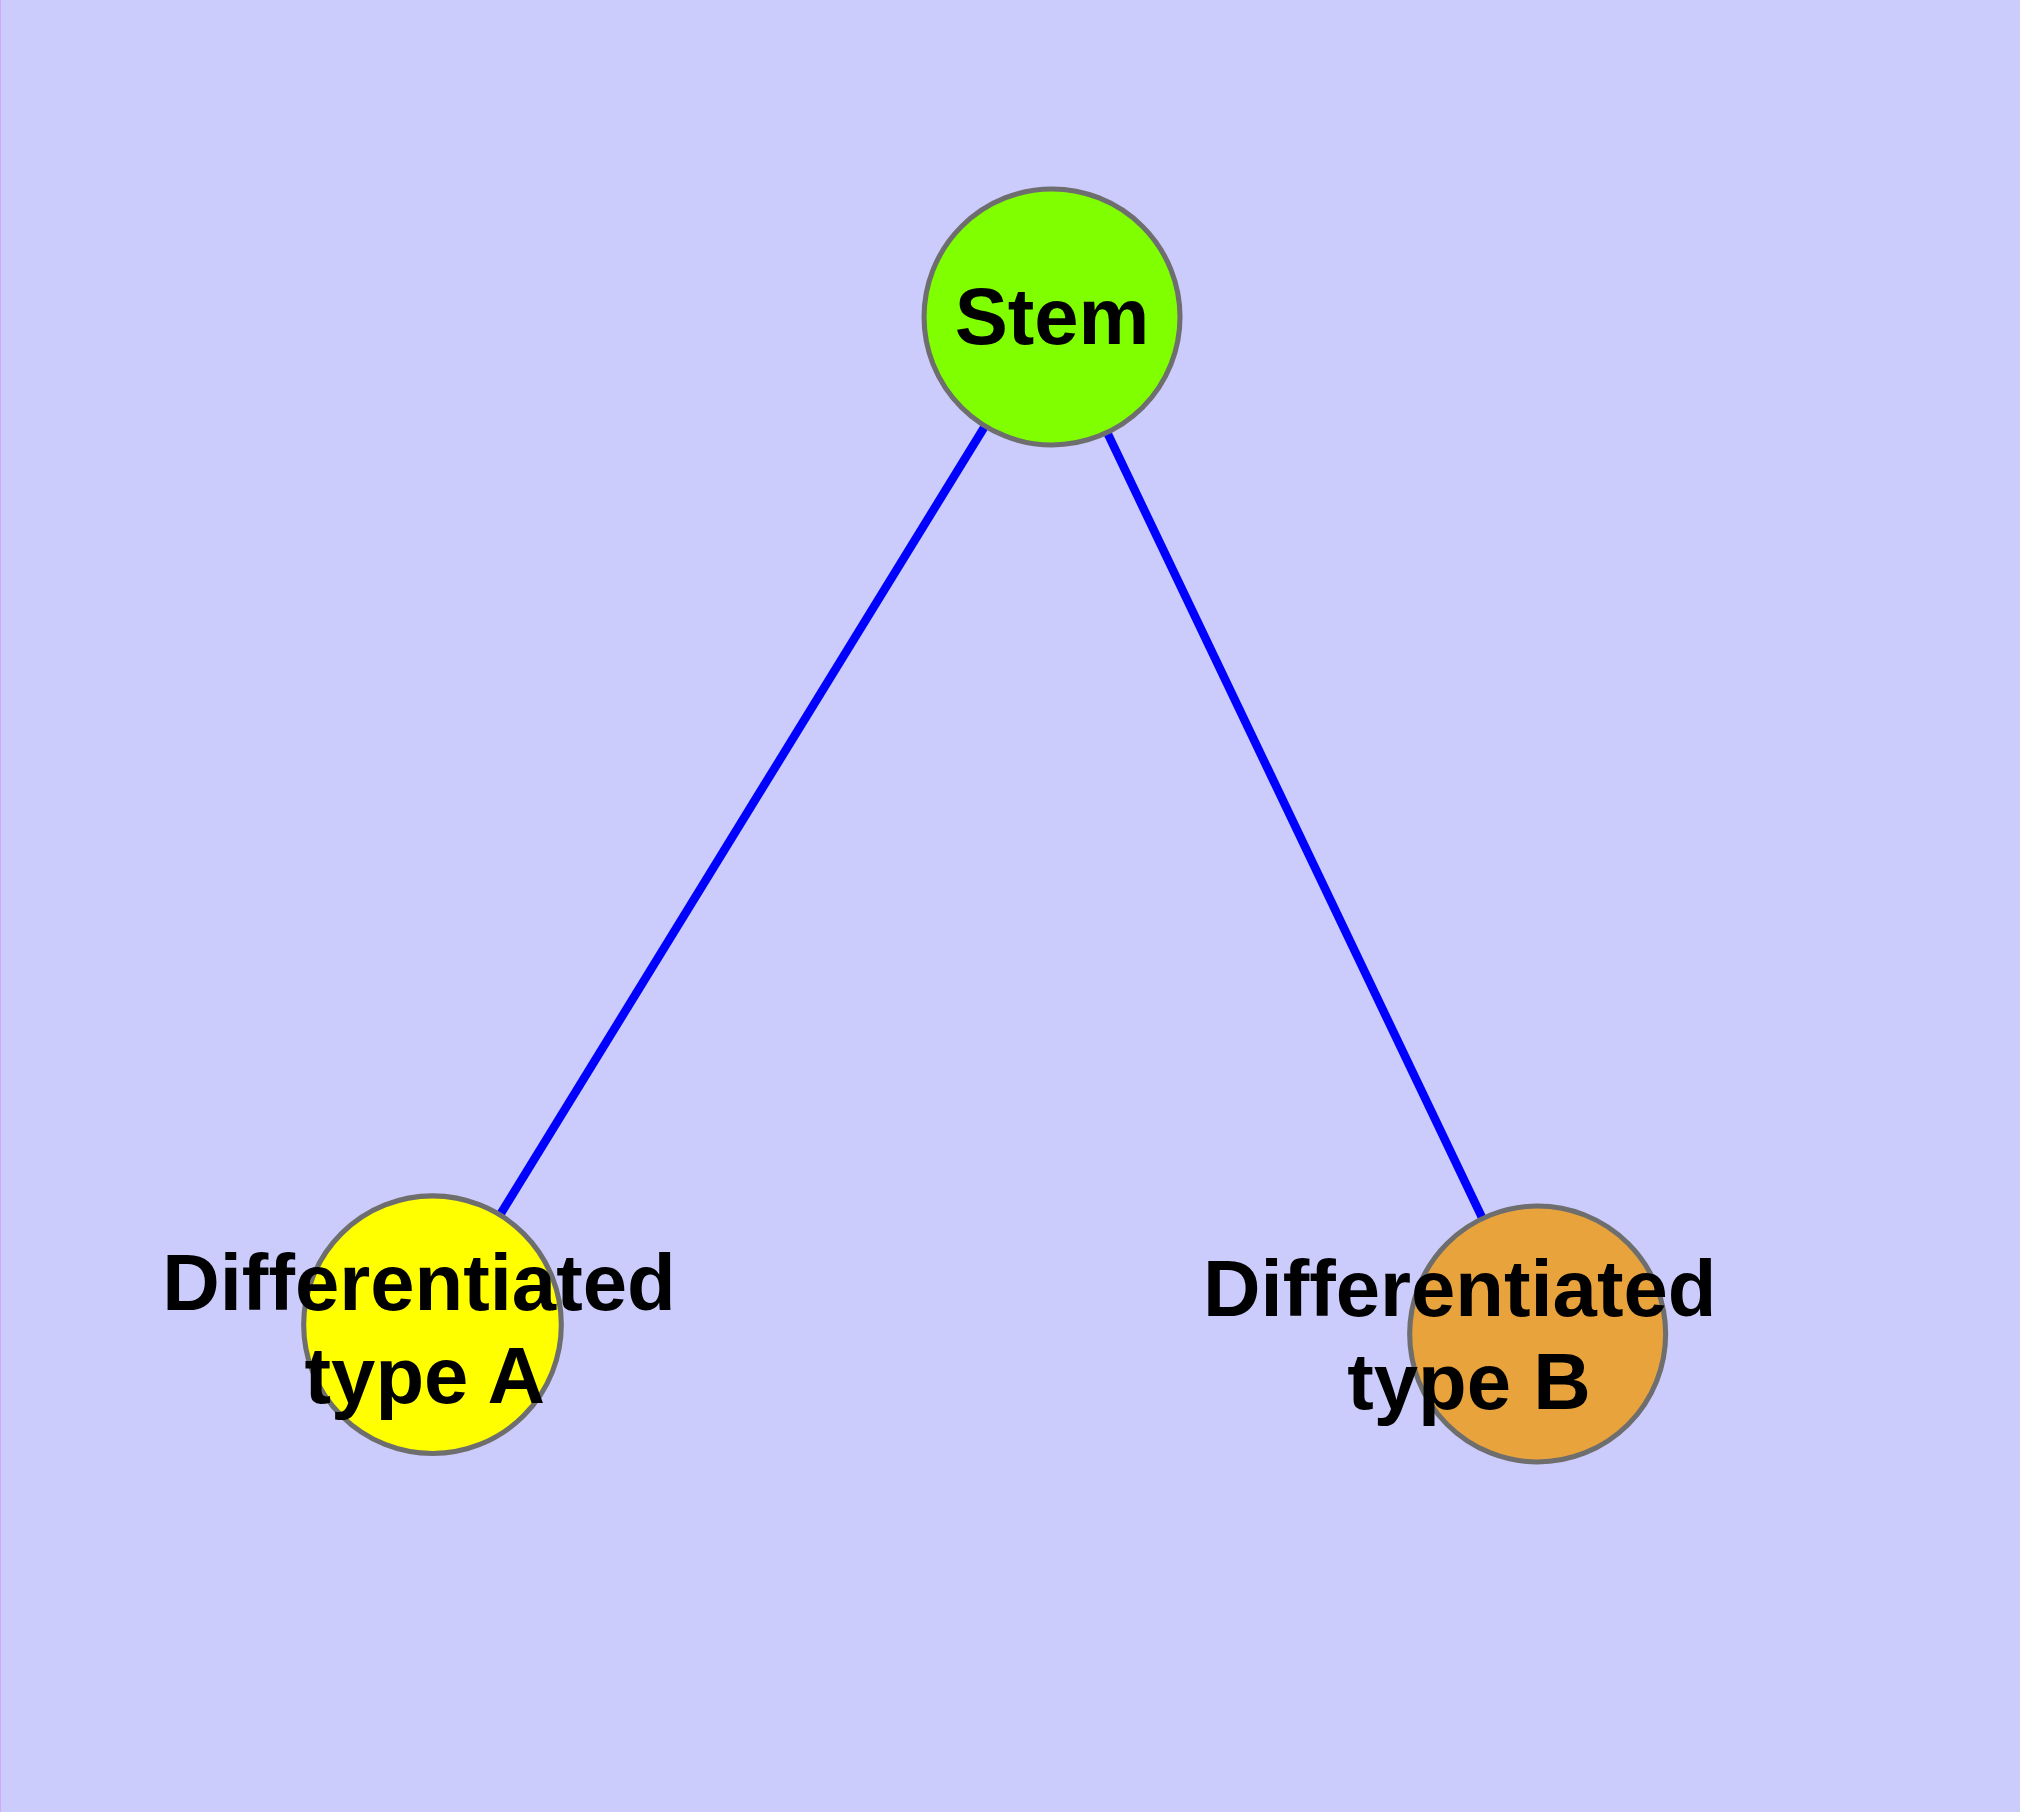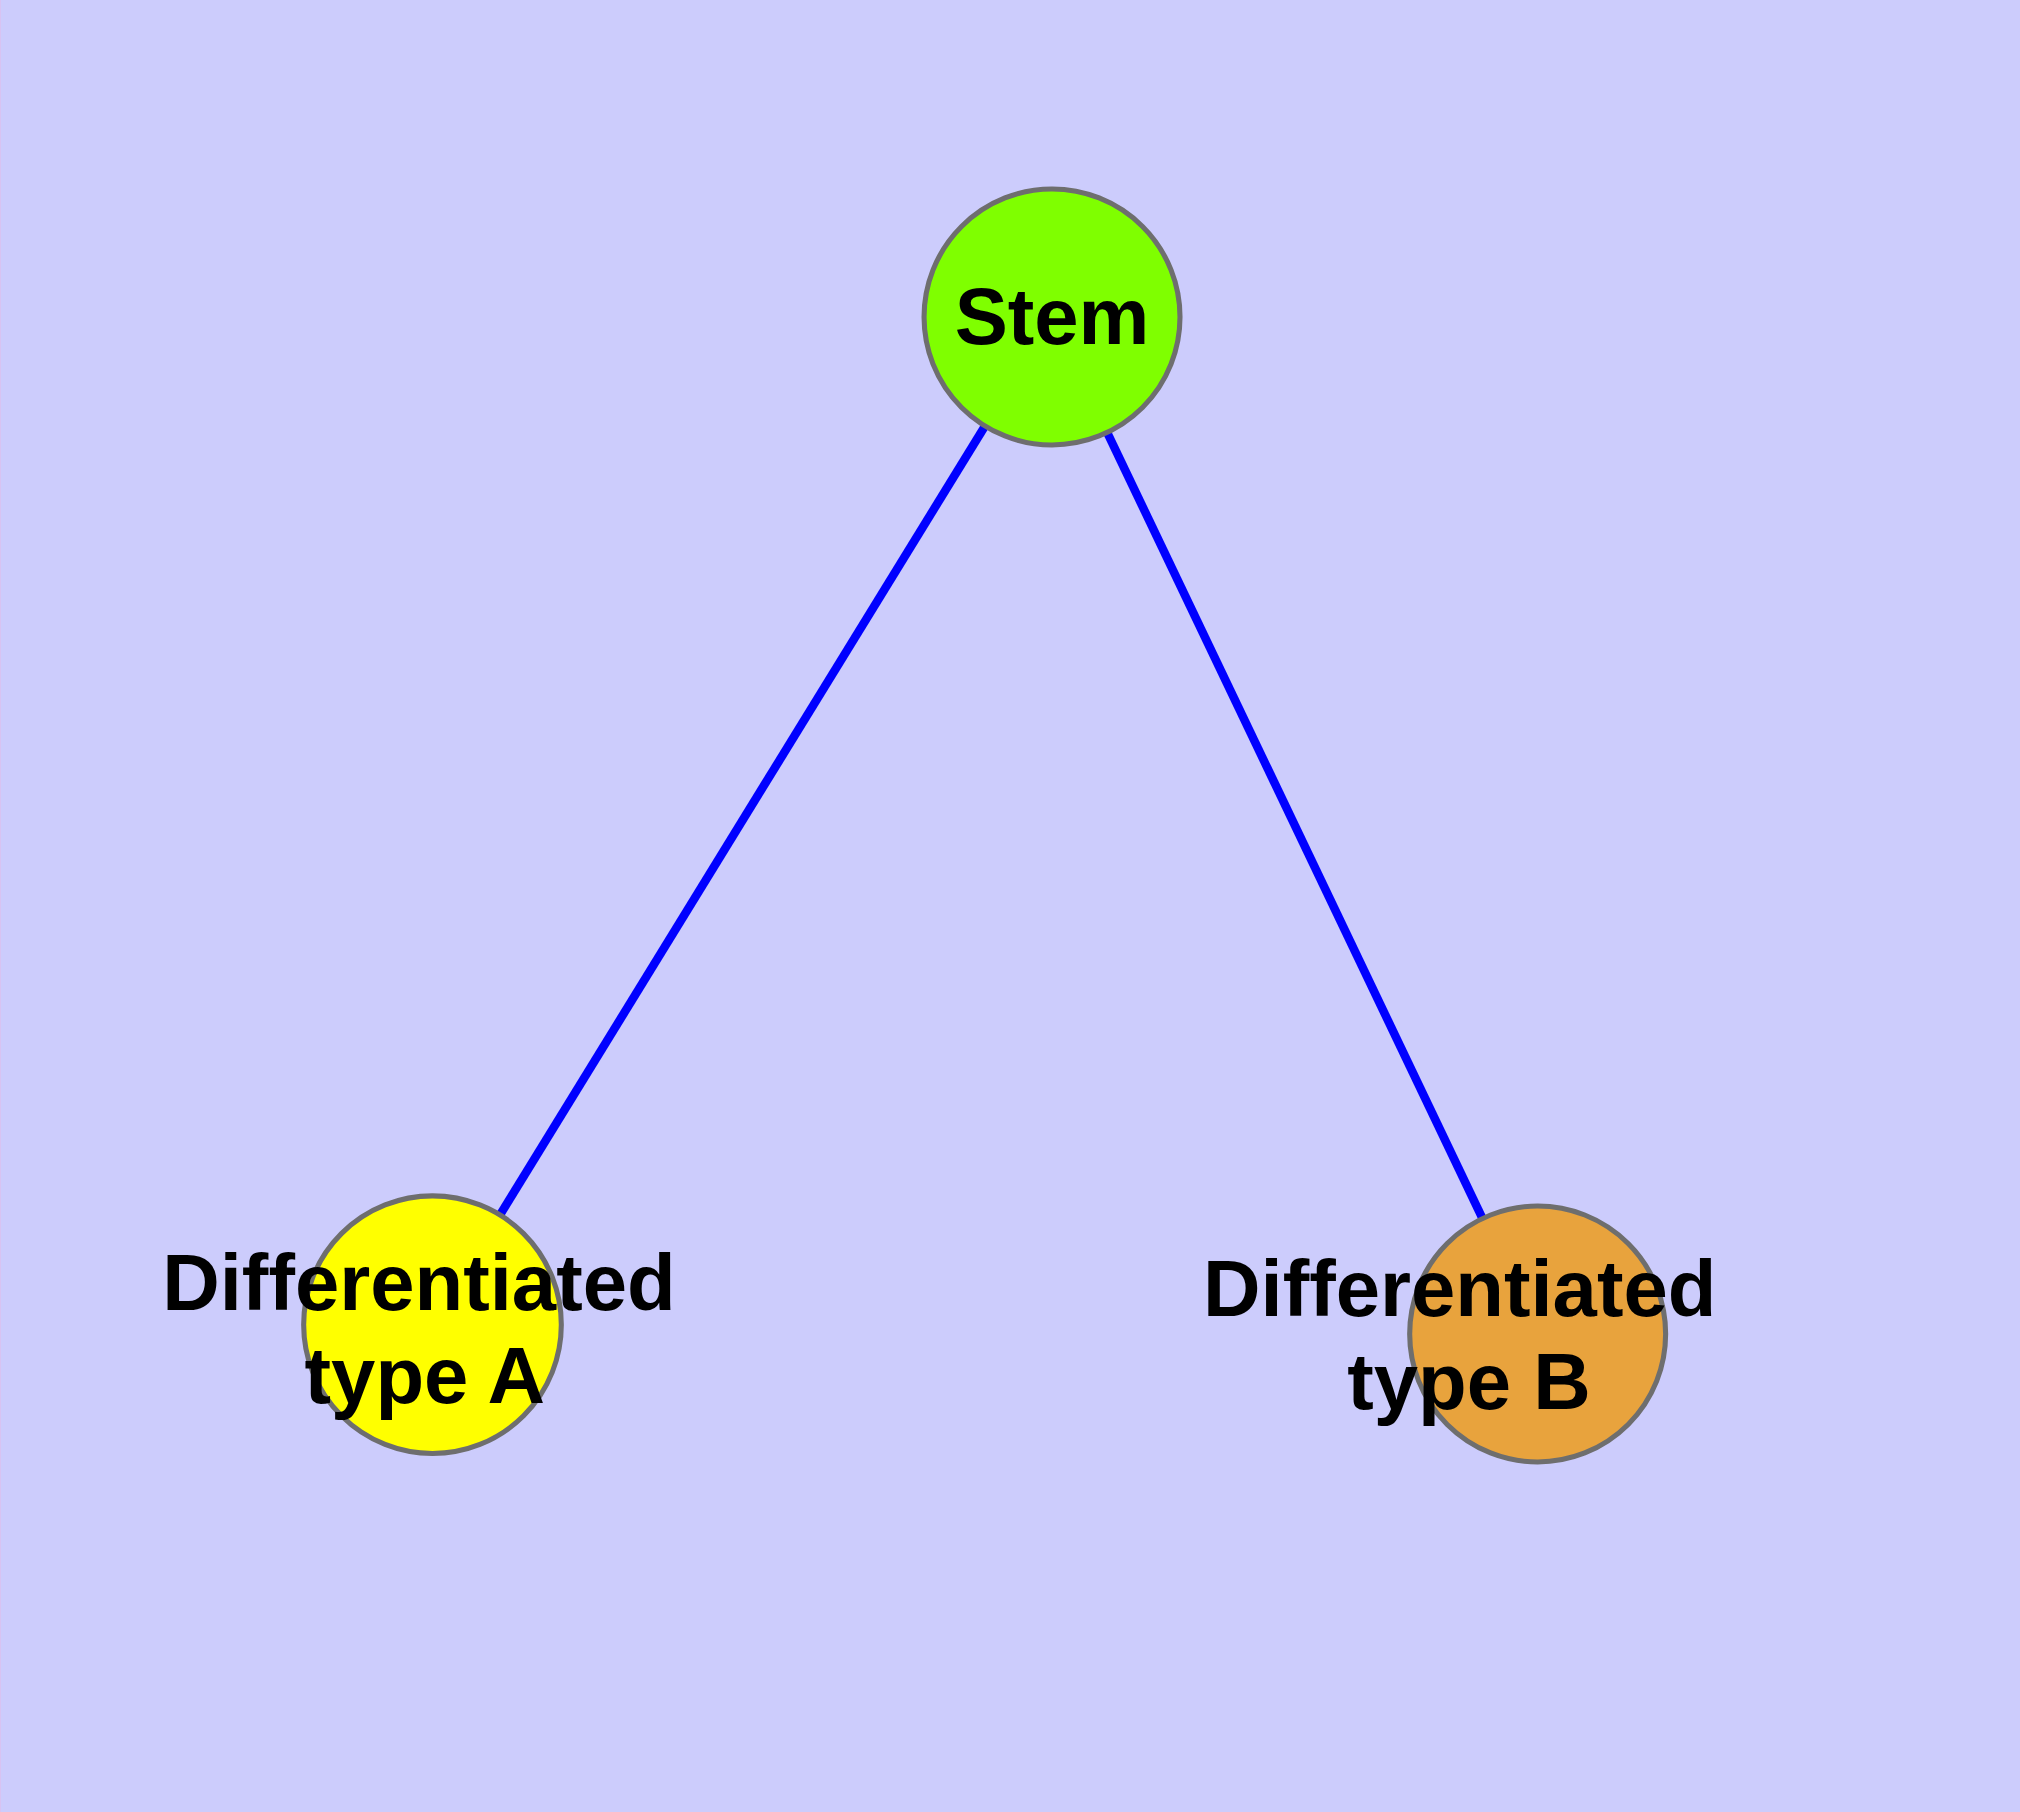--- a/index.html
+++ b/index.html
@@ -10,21 +10,21 @@
   body {
     width: 2021px;
     height: 1812px;
     overflow: hidden;
     font-family: "Liberation Sans", sans-serif;
   }
   #graph-canvas {
     position: relative;
     width: 2021px;
     height: 1812px;
-    background: #f9a8d4;
+    background: #d946ef;
   }
   #graph-svg {
     position: absolute;
     top: 0;
     left: 0;
     width: 2021px;
     height: 1812px;
     display: block;
   }
   .edge-line {

